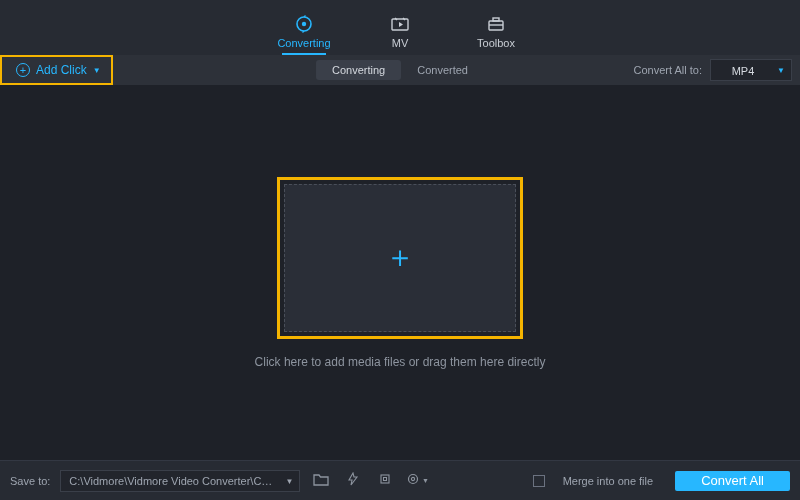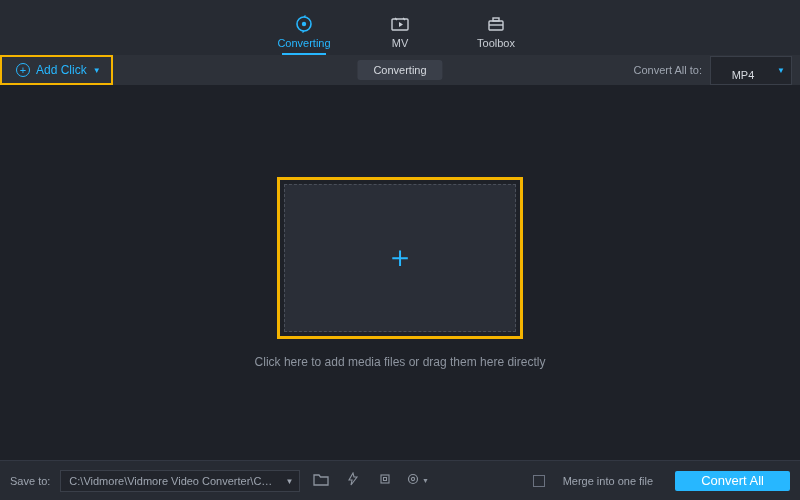--- a/index.html
+++ b/index.html
@@ -91,21 +91,21 @@
     align-items: center;
     gap: 8px;
     font-size: 11px;
     color: #9ea5b0;
     text-align: center;
   }
   .format-select {
     background: #22252c;
     border: 1px solid #3a3f49;
     color: #d5d9df;
-    padding: 12px 26px 3px 10px;
+    padding: 5px 26px 3px 10px;
     font-size: 11px;
     position: relative;
     min-width: 82px;
     cursor: pointer;
   }
   .format-select .sel-caret {
     position:absolute; right:6px; top:50%; transform:translateY(-50%);
     font-size:8px; color:#27b7ff;
   }
   
@@ -232,20 +232,21 @@
 </div>
 
 <div class="subbar">
   <div class="add-files-btn">
     <span class="plus-circle">+</span>
     <span>Add Click</span>
     <span class="caret">▼</span>
   </div>
   <div class="sub-tabs">
     <div class="sub-tab active">Converting</div>
+    <div class="sub-tab">Converted</div>
   </div>
   <div class="convert-all-to">
     <span>Convert All to:</span>
     <div class="format-select">
       <span>MP4</span>
       <span class="sel-caret">▼</span>
     </div>
   </div>
 </div>
 

